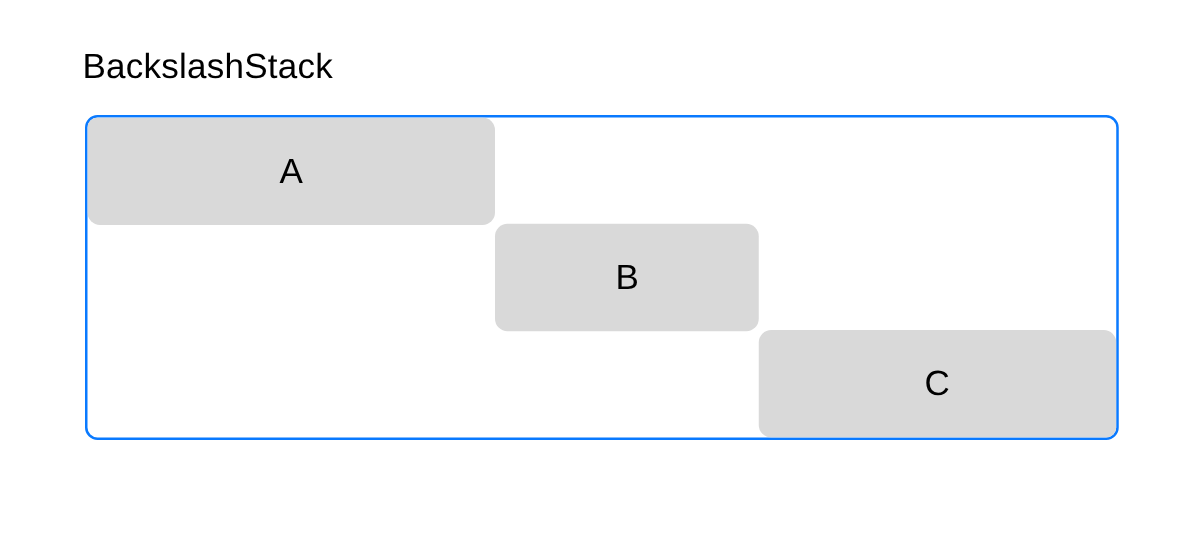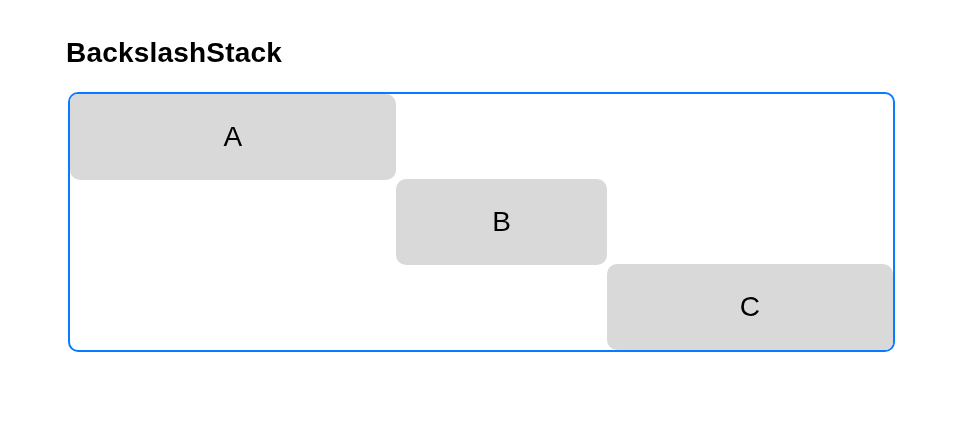--- a/index.html
+++ b/index.html
@@ -12,21 +12,21 @@
     height: 444px;
     position: relative;
     font-family: "Liberation Sans", sans-serif;
     overflow: hidden;
   }
   .page-title {
     position: absolute;
     left: 66px;
     top: 37px;
     font-size: 28px;
-    font-weight: 700;
+    font-weight: 400;
     color: #000000;
     letter-spacing: 0.2px;
     line-height: 1.15;
   }
   .stack-container {
     position: absolute;
     left: 68px;
     top: 92px;
     width: 827px;
     height: 260px;

